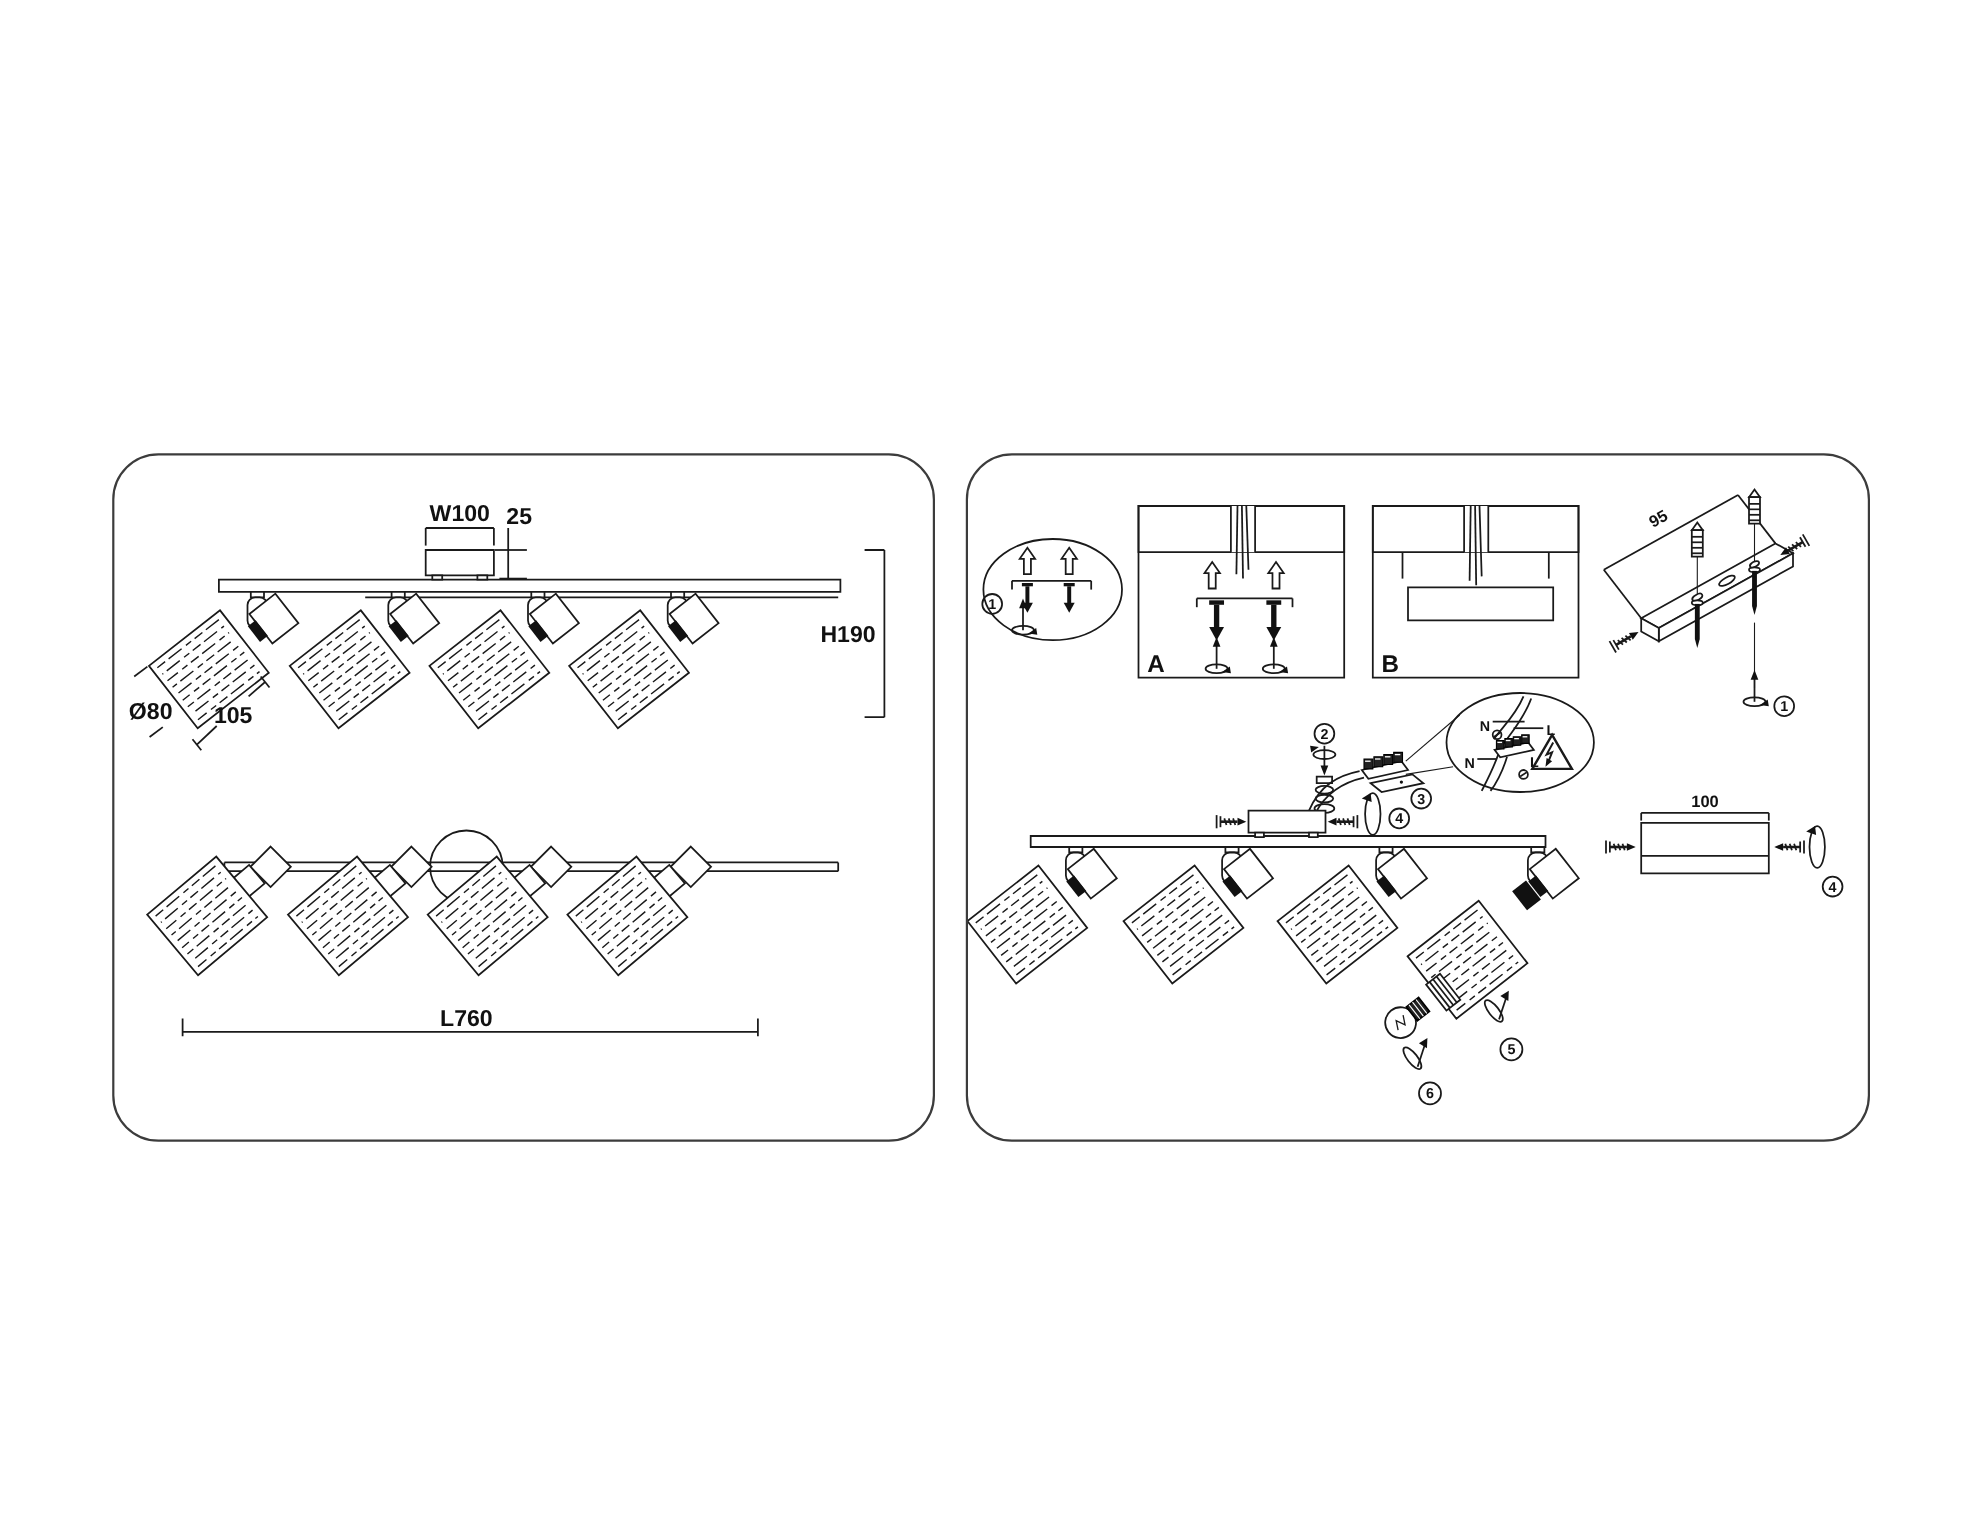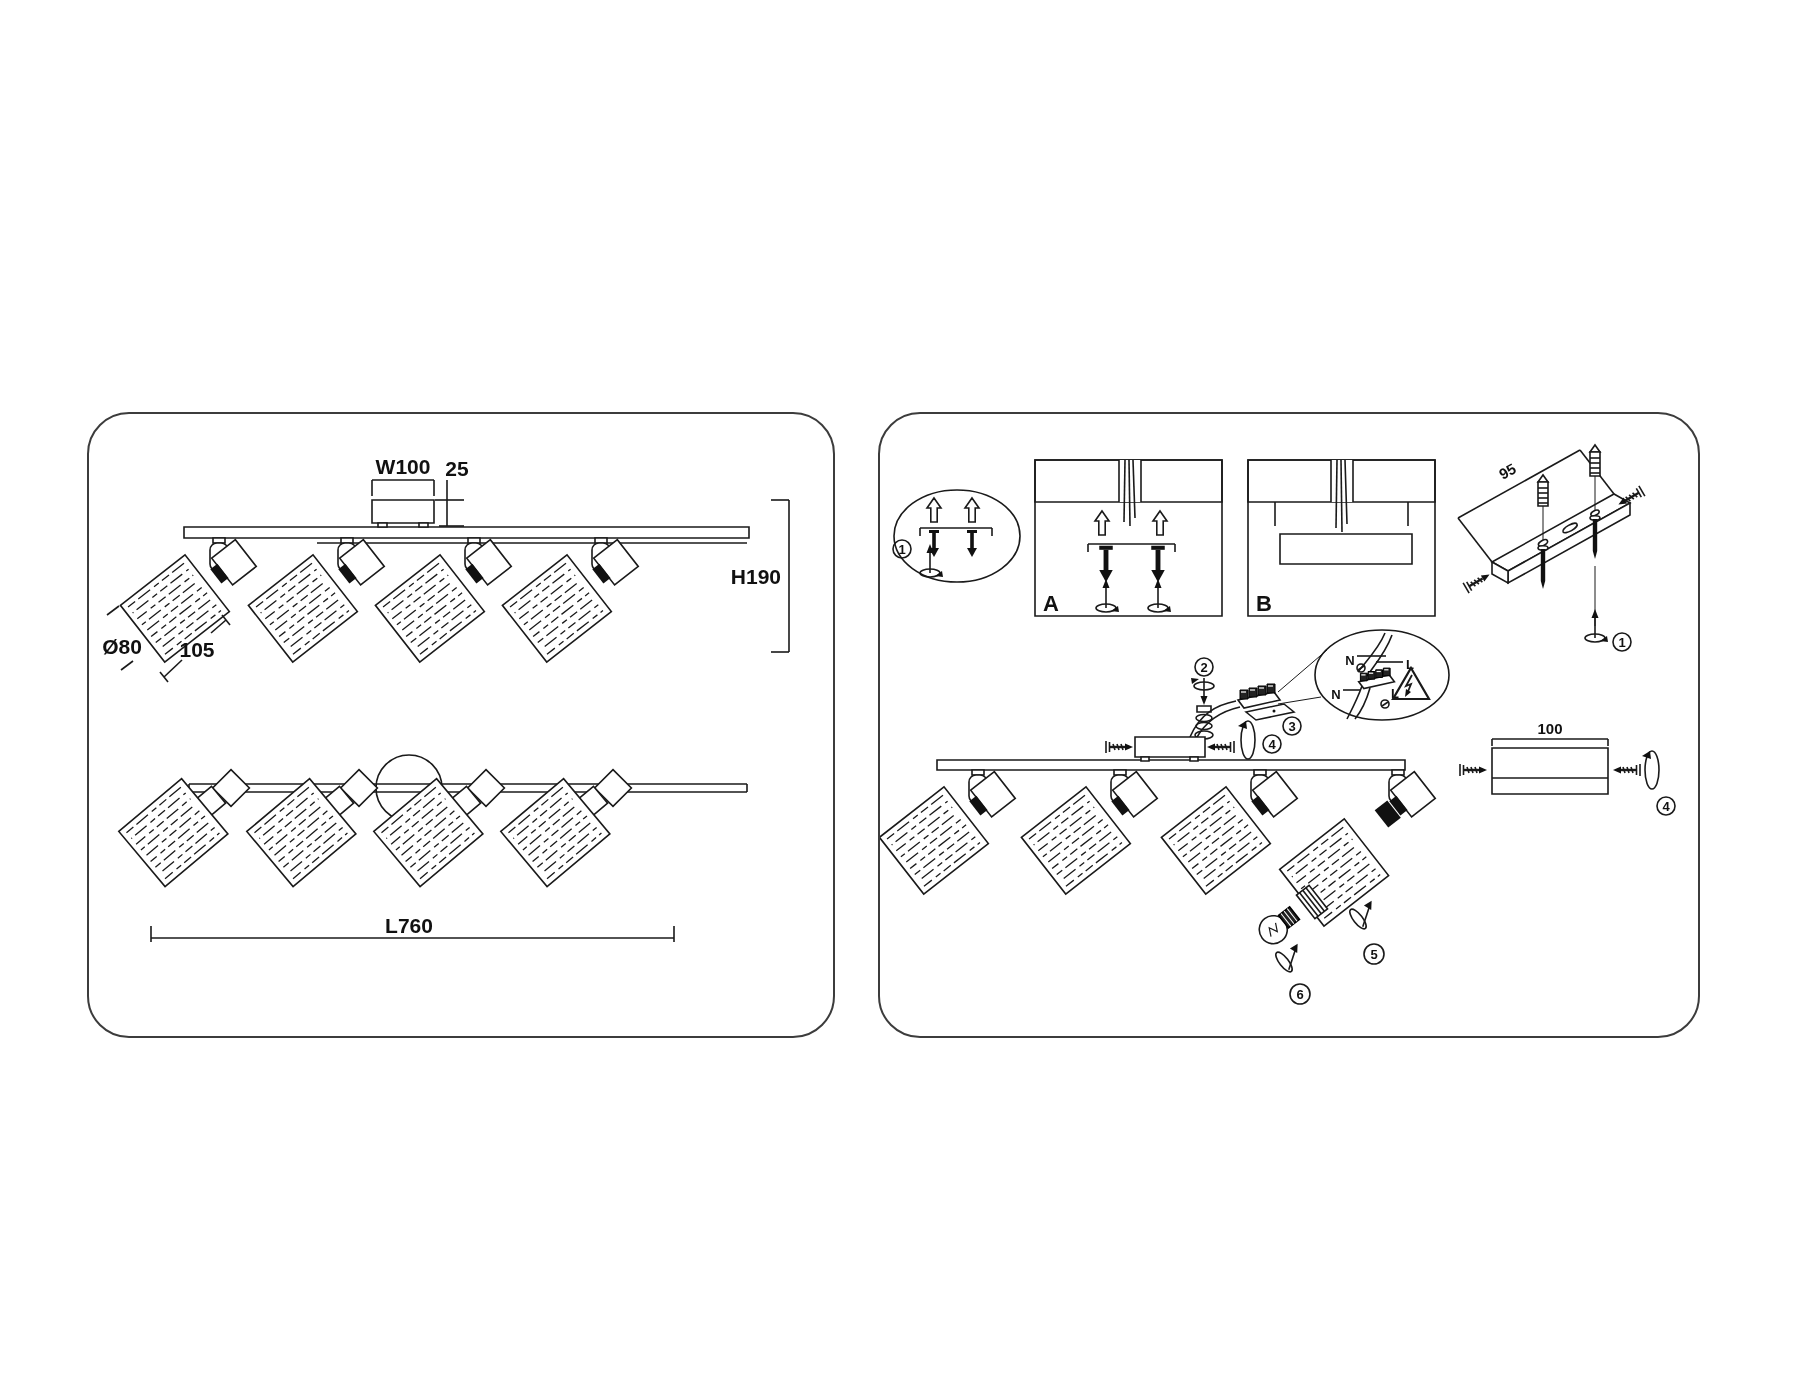--- a/index.html
+++ b/index.html
@@ -1,18 +1,18 @@
 <!DOCTYPE html>
 <html><head>
 <meta charset="utf-8">
 <style>
   html,body{margin:0;padding:0;background:#ffffff;}
   body{width:1800px;height:1400px;position:relative;font-family:"Liberation Sans",sans-serif;}
   .panel{position:absolute;border:2px solid #3c3c3c;border-radius:42px;background:#fff;box-sizing:border-box;}
-  #panel-left{left:87px;top:412px;width:748px;height:626px;}
+  #panel-left{left:102px;top:412px;width:748px;height:626px;}
   #panel-right{left:878px;top:412px;width:822px;height:626px;}
   .panel svg{position:absolute;left:0;top:0;}
   svg line, svg path, svg rect, svg ellipse, svg circle, svg polygon, svg polyline{
     stroke:#1a1a1a;stroke-width:1.6;fill:none;vector-effect:non-scaling-stroke;}
   svg polygon.solid{fill:#111;stroke:none;}
   svg rect.solid{fill:#111;stroke:none;}
   svg .white{fill:#fff;}
   svg text{font-family:"Liberation Sans",sans-serif;font-weight:bold;fill:#111;stroke:none;}
   text.dim{font-size:21px;}
   text.dim-s{font-size:15px;}

